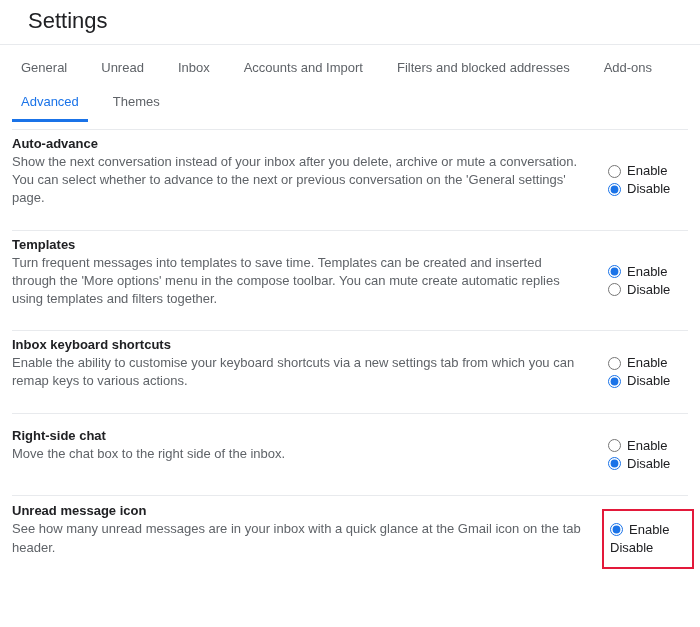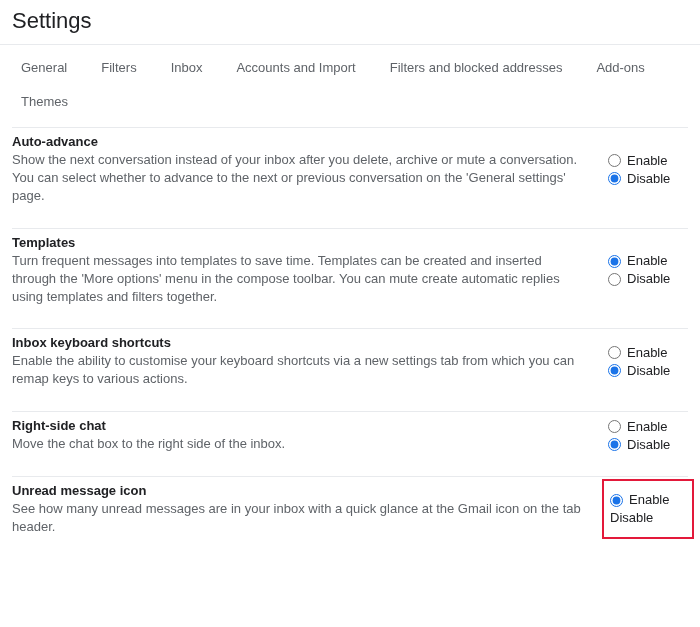--- a/index.html
+++ b/index.html
@@ -7,21 +7,21 @@
       font-family: Arial, Helvetica, sans-serif;
       font-size: 13px;
       color: #202124;
       background: #fff;
       width: 700px;
       position: relative;
     }
     .page-title {
       font-size: 22px;
       font-weight: 400;
-      padding: 8px 0 10px 12px;
+      padding: 8px 0 10px 28px;
       color: #202124;
     }
     .content {
       border-top: 1px solid #e8eaed;
       padding: 0 12px 0 12px;
     }
     .tabs {
       padding: 6px 0 0 0;
       line-height: 22px;
     }
@@ -62,20 +62,21 @@
       margin-bottom: 2px;
     }
     .desc-body {
       color: #5f6368;
       font-size: 13px;
       line-height: 1.4;
     }
     .opt-col {
       width: 82px;
       padding-left: 2px;
+      margin-top: 17px;
     }
     .opt-row {
       display: flex;
       align-items: center;
       gap: 6px;
       line-height: 18px;
     }
     .opt-row input[type="radio"] {
       accent-color: #1a73e8;
       width: 13px;
@@ -96,27 +97,28 @@
 </head>
 <body>
 
 <h1 class="page-title">Settings</h1>
 
 <div class="content">
 
   <div class="tabs">
     <div class="tabs-row" id="tabs-row-1">
         <span class="tab">General</span>
-        <span class="tab">Filters</span>
+        <span class="tab">Unread</span>
         <span class="tab">Inbox</span>
         <span class="tab">Accounts and Import</span>
         <span class="tab">Filters and blocked addresses</span>
         <span class="tab">Add-ons</span>
       </div>
     <div class="tabs-row" id="tabs-row-2">
+        <span class="tab active">Advanced</span>
         <span class="tab">Themes</span>
       </div>
   </div>
 
   <div id="sections">
       <div class="section">
         <div class="desc-col">
           <div class="desc-title">Auto-advance</div>
           <div class="desc-body">Show the next conversation instead of your inbox after you delete, archive or mute a conversation. You can select whether to advance to the next or previous conversation on the 'General settings' page.</div>
         </div>

